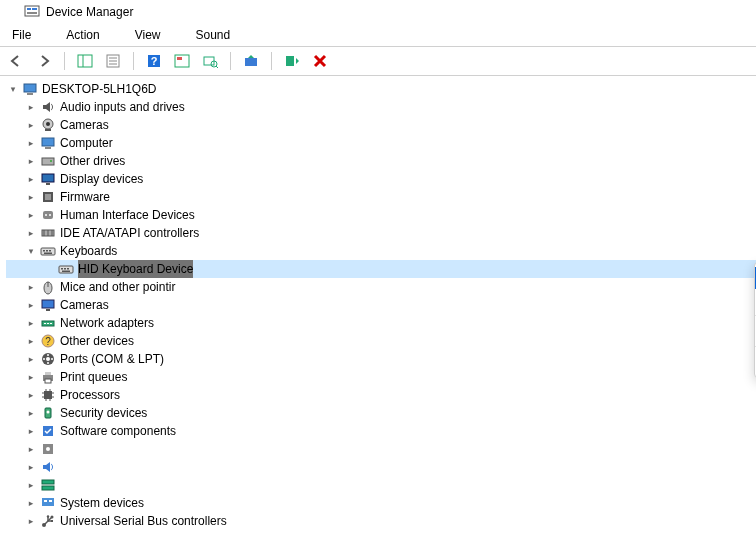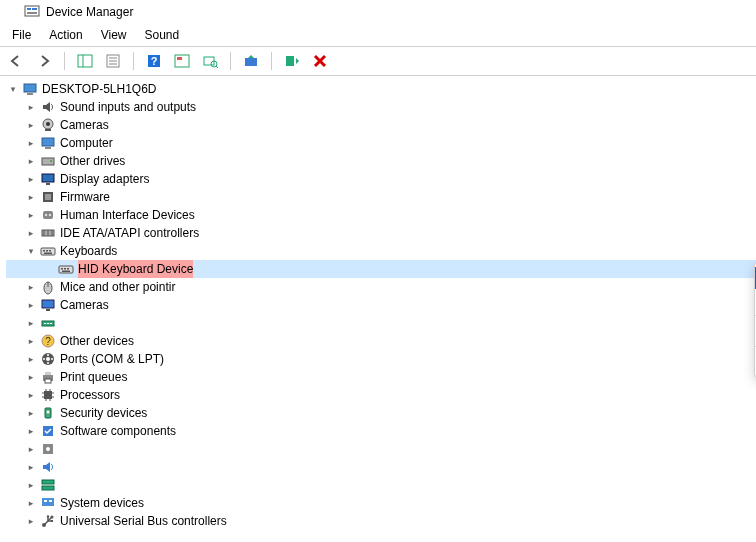--- a/index.html
+++ b/index.html
@@ -1,31 +1,31 @@
 <!DOCTYPE html>
 <html><head>
 <meta charset="utf-8">
 <style>
 html,body{margin:0;padding:0;font-family:"Segoe UI",Arial,sans-serif;font-size:12px;color:#000;background:#fff;width:756px;height:542px;overflow:hidden}
 .titlebar{display:flex;align-items:center;gap:6px;padding:4px 24px}
 .titlebar .icon{width:16px;height:16px;flex:0 0 16px}
-.menubar{display:flex;gap:2px;padding:2px 4px}
+.menubar{display:flex;gap:19px;padding:2px 4px}
 .menubar span{padding:2px 8px;cursor:default}
 .hr{height:1px;background:#d0d0d0;margin:0}
 .toolbar{display:flex;align-items:center;gap:8px;padding:4px 6px}
 .toolbar .tbtn{width:20px;height:20px;display:flex;align-items:center;justify-content:center;cursor:default}
 .toolbar .sep{width:1px;height:18px;background:#ccc;margin:0 2px}
 .tree{padding:4px 0 0 6px;position:relative;user-select:none}
 .row{display:flex;align-items:center;height:18px;line-height:18px;white-space:nowrap}
 .caret{width:14px;text-align:center;color:#666;font-size:9px}
 .caret.blank{color:transparent}
 .row .icon{width:16px;height:16px;margin:0 4px 0 2px;flex:0 0 16px}
 .indent{display:inline-block}
 .sel{background:#cde8ff}
-.sel .label{background:#fca5a5}
+.sel .label{background:#737373}
 .ctxmenu{position:absolute;background:#fff;border:1px solid #cfcfcf;border-radius:4px;box-shadow:0 4px 12px rgba(0,0,0,.18);width:220px;padding:4px 0;z-index:10}
 .ctxmenu .mi{padding:4px 14px;cursor:default}
 .ctxmenu .mi.hl{background:#0a64d8;color:#fff}
 .ctxmenu .mi.bold{font-weight:600}
 .ctxmenu .msep{height:1px;background:#e3e3e3;margin:4px 0}
 svg{display:block}
 </style>
 </head>
 <body>
 
@@ -131,21 +131,21 @@
     </div>
     <div class="row">
       <span class="indent" style="width: 18px;"></span>
       <span class="caret">▸</span>
       <span class="icon">
         <svg viewBox="0 0 16 16">
           <path d="M3 6h3l4-3v10l-4-3H3z" fill="#555"></path>
           <path d="M11 5c2 1 2 5 0 6" fill="none" stroke="#555"></path>
         </svg>
       </span>
-      <span class="label">Sound inputs and outputs</span>
+      <span class="label">Audio inputs and drives</span>
     </div>
     <div class="row">
       <span class="indent" style="width: 18px;"></span>
       <span class="caret">▸</span>
       <span class="icon">
         <svg viewBox="0 0 16 16">
           <circle cx="8" cy="7" r="5" fill="#ccc" stroke="#555"></circle>
           <circle cx="8" cy="7" r="2" fill="#333"></circle>
           <rect x="5" y="12" width="6" height="2" fill="#555"></rect>
         </svg>
@@ -176,21 +176,21 @@
     </div>
     <div class="row">
       <span class="indent" style="width: 18px;"></span>
       <span class="caret">▸</span>
       <span class="icon">
         <svg viewBox="0 0 16 16">
           <rect x="2" y="3" width="12" height="8" fill="#2a6fb5" stroke="#114"></rect>
           <rect x="6" y="12" width="4" height="2" fill="#555"></rect>
         </svg>
       </span>
-      <span class="label">Display adapters</span>
+      <span class="label">Display devices</span>
     </div>
     <div class="row">
       <span class="indent" style="width: 18px;"></span>
       <span class="caret">▸</span>
       <span class="icon">
         <svg viewBox="0 0 16 16">
           <rect x="3" y="3" width="10" height="10" fill="#555"></rect>
           <rect x="5" y="5" width="6" height="6" fill="#999"></rect>
         </svg>
       </span>
@@ -275,20 +275,21 @@
       <span class="indent" style="width: 18px;"></span>
       <span class="caret">▸</span>
       <span class="icon">
         <svg viewBox="0 0 16 16">
           <rect x="2" y="6" width="12" height="5" fill="#3a7" stroke="#164"></rect>
           <rect x="4" y="8" width="2" height="1" fill="#fff"></rect>
           <rect x="7" y="8" width="2" height="1" fill="#fff"></rect>
           <rect x="10" y="8" width="2" height="1" fill="#fff"></rect>
         </svg>
       </span>
+      <span class="label">Network adapters</span>
     </div>
     <div class="row">
       <span class="indent" style="width: 18px;"></span>
       <span class="caret">▸</span>
       <span class="icon">
         <svg viewBox="0 0 16 16">
           <circle cx="8" cy="8" r="6" fill="#f5c742" stroke="#a87"></circle>
           <text x="8" y="12" text-anchor="middle" font-size="10" fill="#333">?</text>
         </svg>
       </span>

